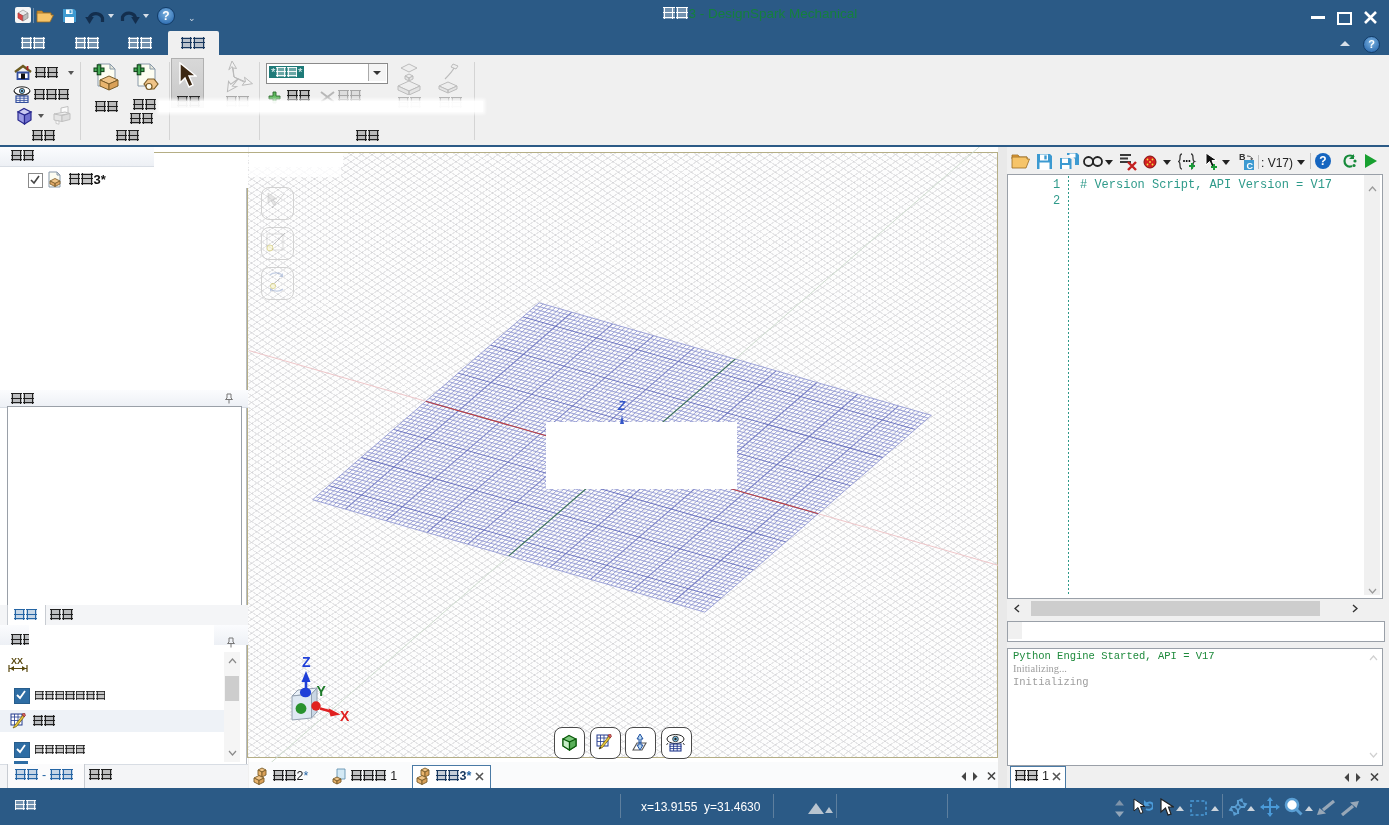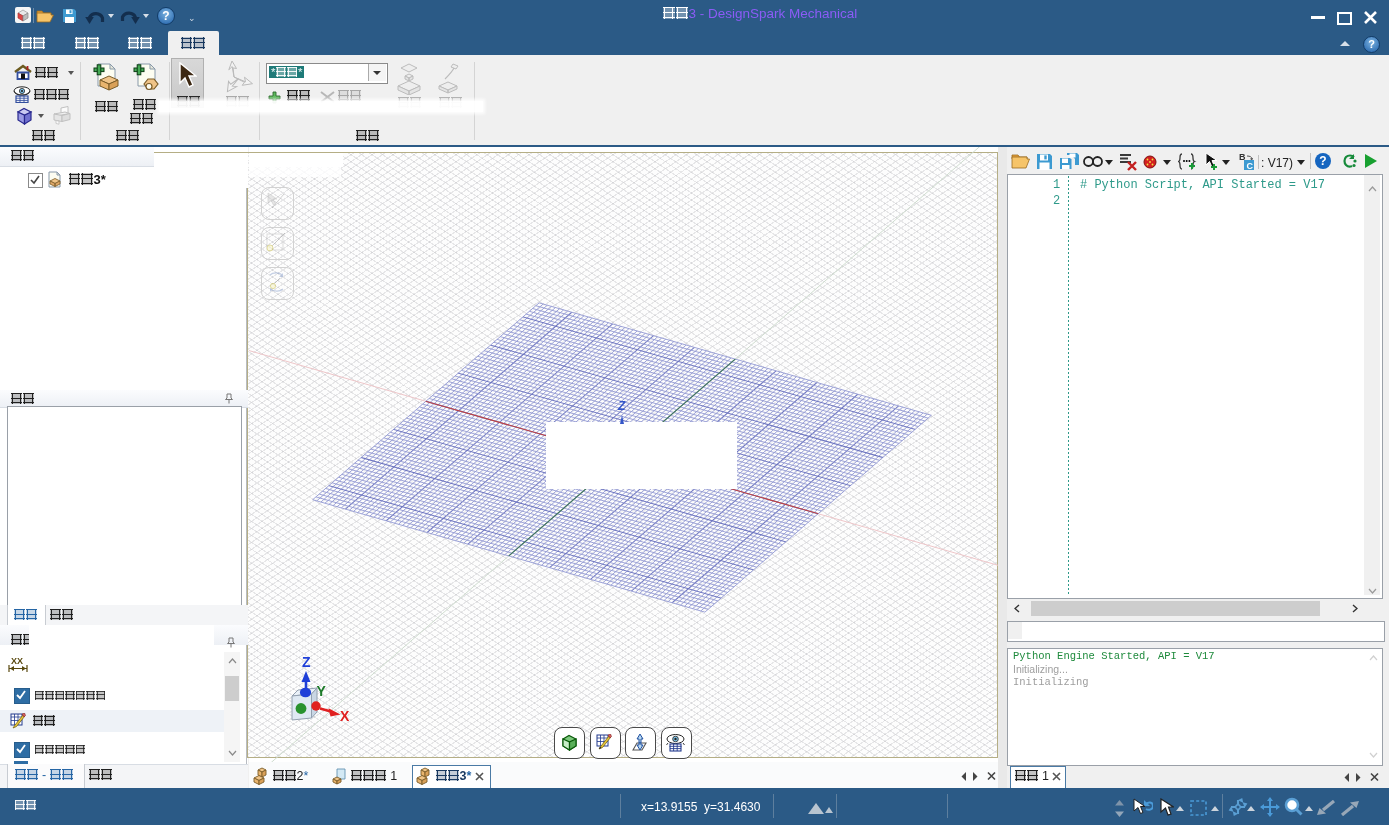--- a/index.html
+++ b/index.html
@@ -45,21 +45,21 @@
 <path d="M0.2 9h8.6L4.5 16z" fill="#132e4d"></path>
   </svg>
 <div class="ab" style="left:108px;top:13.5px;border-left:3.5px solid transparent;border-right:3.5px solid transparent;border-top:4px solid #d7dfe8"></div>
 <svg class="ab" style="left:120px;top:8px" width="20" height="17" viewBox="0 0 20 17">
 <path d="M15.5 10v-.5a7 6.5 0 00-13-.5v4" fill="none" stroke="#132e4d" stroke-width="3.2"></path>
 <path d="M11.2 9h8.6L15.5 16z" fill="#132e4d"></path>
   </svg>
 <div class="ab" style="left:143px;top:13.5px;border-left:3.5px solid transparent;border-right:3.5px solid transparent;border-top:4px solid #d7dfe8"></div>
 <div class="ab" style="left:157px;top:7px;width:16px;height:16px;border-radius:50%;background:radial-gradient(circle at 50% 35%,#7ab2e0,#1f5fa8);border:1px solid #123c68;color:#fff;font-size:12px;font-weight:bold;text-align:center;line-height:16px">?</div>
 <div class="ab" style="left:188px;top:13px;color:#cfd9e4;font-size:9px">⌄</div>
-<div class="t" style="left:662px;top:6px;font-size:13.5px;color:#8b5cf6"><i class="c w"></i><i class="c w"></i>3 - DesignSpark Mechanical</div>
+<div class="t" style="left:662px;top:6px;font-size:13.5px;color:#15803d"><i class="c w"></i><i class="c w"></i>3 - DesignSpark Mechanical</div>
 <div class="ab" style="left:1311px;top:16px;width:14px;height:2.5px;background:#fff"></div>
 <div class="ab" style="left:1337px;top:12px;width:11px;height:9px;border:2px solid #fff"></div>
 <svg class="ab" style="left:1363px;top:10px" width="15" height="15" viewBox="0 0 15 15">
     <path d="M2 2l11 11M13 2L2 13" stroke="#fff" stroke-width="2.6"></path>
   </svg>
 <div class="ab" style="left:168px;top:31px;width:51px;height:24px;background:#f0f0f0;border-radius:2px 2px 0 0"></div>
 <div class="t" style="left:20px;top:36px;font-size:13px;color:#fff"><i class="c w"></i><i class="c w"></i></div>
 <div class="t" style="left:74px;top:36px;font-size:13px;color:#fff"><i class="c w"></i><i class="c w"></i></div>
 <div class="t" style="left:127px;top:36px;font-size:13px;color:#fff"><i class="c w"></i><i class="c w"></i></div>
 <div class="t" style="left:180px;top:36px;font-size:13px;color:#17375e"><i class="c nv"></i><i class="c nv"></i></div>
@@ -597,41 +597,41 @@
     <circle cx="14" cy="8" r="1.6" fill="#168a3a"></circle>
     <circle cx="13" cy="12.5" r="1.6" fill="#168a3a"></circle>
   </svg>
 <svg class="ab" style="left:1364px;top:153px" width="14" height="16" viewBox="0 0 14 16">
     <path d="M1 1l12 7-12 7z" fill="#18a030"></path>
   </svg>
 <div class="ab" style="left:1007px;top:174px;width:374px;height:423px;background:#fff;border:1px solid #9aa0a8"></div>
 <div class="ab" style="left:1068px;top:176px;width:1px;height:419px;background:repeating-linear-gradient(#2e9a8a 0,#2e9a8a 2px,transparent 2px,transparent 4px)"></div>
 <div class="t" style="left:1053px;top:178px;font-size:12px;color:#2e9a8a;font-family:'Liberation Mono',monospace">1</div>
 <div class="t" style="left:1053px;top:194px;font-size:12px;color:#2e9a8a;font-family:'Liberation Mono',monospace">2</div>
-<div class="t" style="left:1080px;top:178px;font-size:12px;color:#2e9a8a;font-family:'Liberation Mono',monospace"># Python Script, API Started = V17</div>
+<div class="t" style="left:1080px;top:178px;font-size:12px;color:#2e9a8a;font-family:'Liberation Mono',monospace"># Version Script, API Version = V17</div>
 <div class="ab" style="left:1364px;top:175px;width:16px;height:420px;background:#f0f0f0"></div>
 <svg class="ab" style="left:1368px;top:186px" width="9" height="6" viewBox="0 0 9 6">
     <path d="M1 5l3.5-4L8 5" fill="none" stroke="#9a9a9a" stroke-width="1.2"></path>
   </svg>
 <svg class="ab" style="left:1368px;top:588px" width="9" height="6" viewBox="0 0 9 6">
     <path d="M1 1l3.5 4L8 1" fill="none" stroke="#9a9a9a" stroke-width="1.2"></path>
   </svg>
 <div class="ab" style="left:1008px;top:599px;width:373px;height:19px;background:#f0f0f0"></div>
 <svg class="ab" style="left:1014px;top:604px" width="6" height="9" viewBox="0 0 6 9">
     <path d="M5 1L1 4.5 5 8" fill="none" stroke="#333" stroke-width="1.4"></path>
   </svg>
 <div class="ab" style="left:1031px;top:601px;width:289px;height:15px;background:#cdcdcd"></div>
 <svg class="ab" style="left:1352px;top:604px" width="6" height="9" viewBox="0 0 6 9">
     <path d="M1 1l4 3.5L1 8" fill="none" stroke="#333" stroke-width="1.4"></path>
   </svg>
 <div class="ab" style="left:1007px;top:621px;width:376px;height:19px;background:#fff;border:1px solid #9aa0a8"></div>
 <div class="ab" style="left:1008px;top:622px;width:14px;height:17px;background:#f0f0f0"></div>
 <div class="ab" style="left:1007px;top:648px;width:374px;height:116px;background:#fff;border:1px solid #9aa0a8"></div>
 <div class="t" style="left:1013px;top:650px;font-size:10.5px;color:#1e8a3c;font-family:'Liberation Mono',monospace">Python Engine Started, API = V17</div>
-<div class="t" style="left:1013px;top:663px;font-size:10.5px;color:#9e9e9e;font-family:Liberation Sans, sans-serif">Initializing...</div>
+<div class="t" style="left:1013px;top:663px;font-size:10.5px;color:#9e9e9e;font-family:Liberation Serif, serif">Initializing...</div>
 <div class="t" style="left:1013px;top:676px;font-size:10.5px;color:#9e9e9e;font-family:'Liberation Mono',monospace">Initializing</div>
 <svg class="ab" style="left:1369px;top:655px" width="9" height="6" viewBox="0 0 9 6">
     <path d="M1 5l3.5-4L8 5" fill="none" stroke="#d0d0d0" stroke-width="1.2"></path>
   </svg>
 <svg class="ab" style="left:1369px;top:752px" width="9" height="6" viewBox="0 0 9 6">
     <path d="M1 1l3.5 4L8 1" fill="none" stroke="#d0d0d0" stroke-width="1.2"></path>
   </svg>
 <div class="ab" style="left:1010px;top:766px;width:54px;height:21px;background:#fff;border:1px solid #4a7aa5"></div>
 <div class="t" style="left:1014px;top:769px;font-size:12.5px;color:#1e1e1e"><i class="c"></i><i class="c"></i> 1</div>
 <svg class="ab" style="left:1052px;top:772px" width="9" height="9" viewBox="0 0 9 9">

